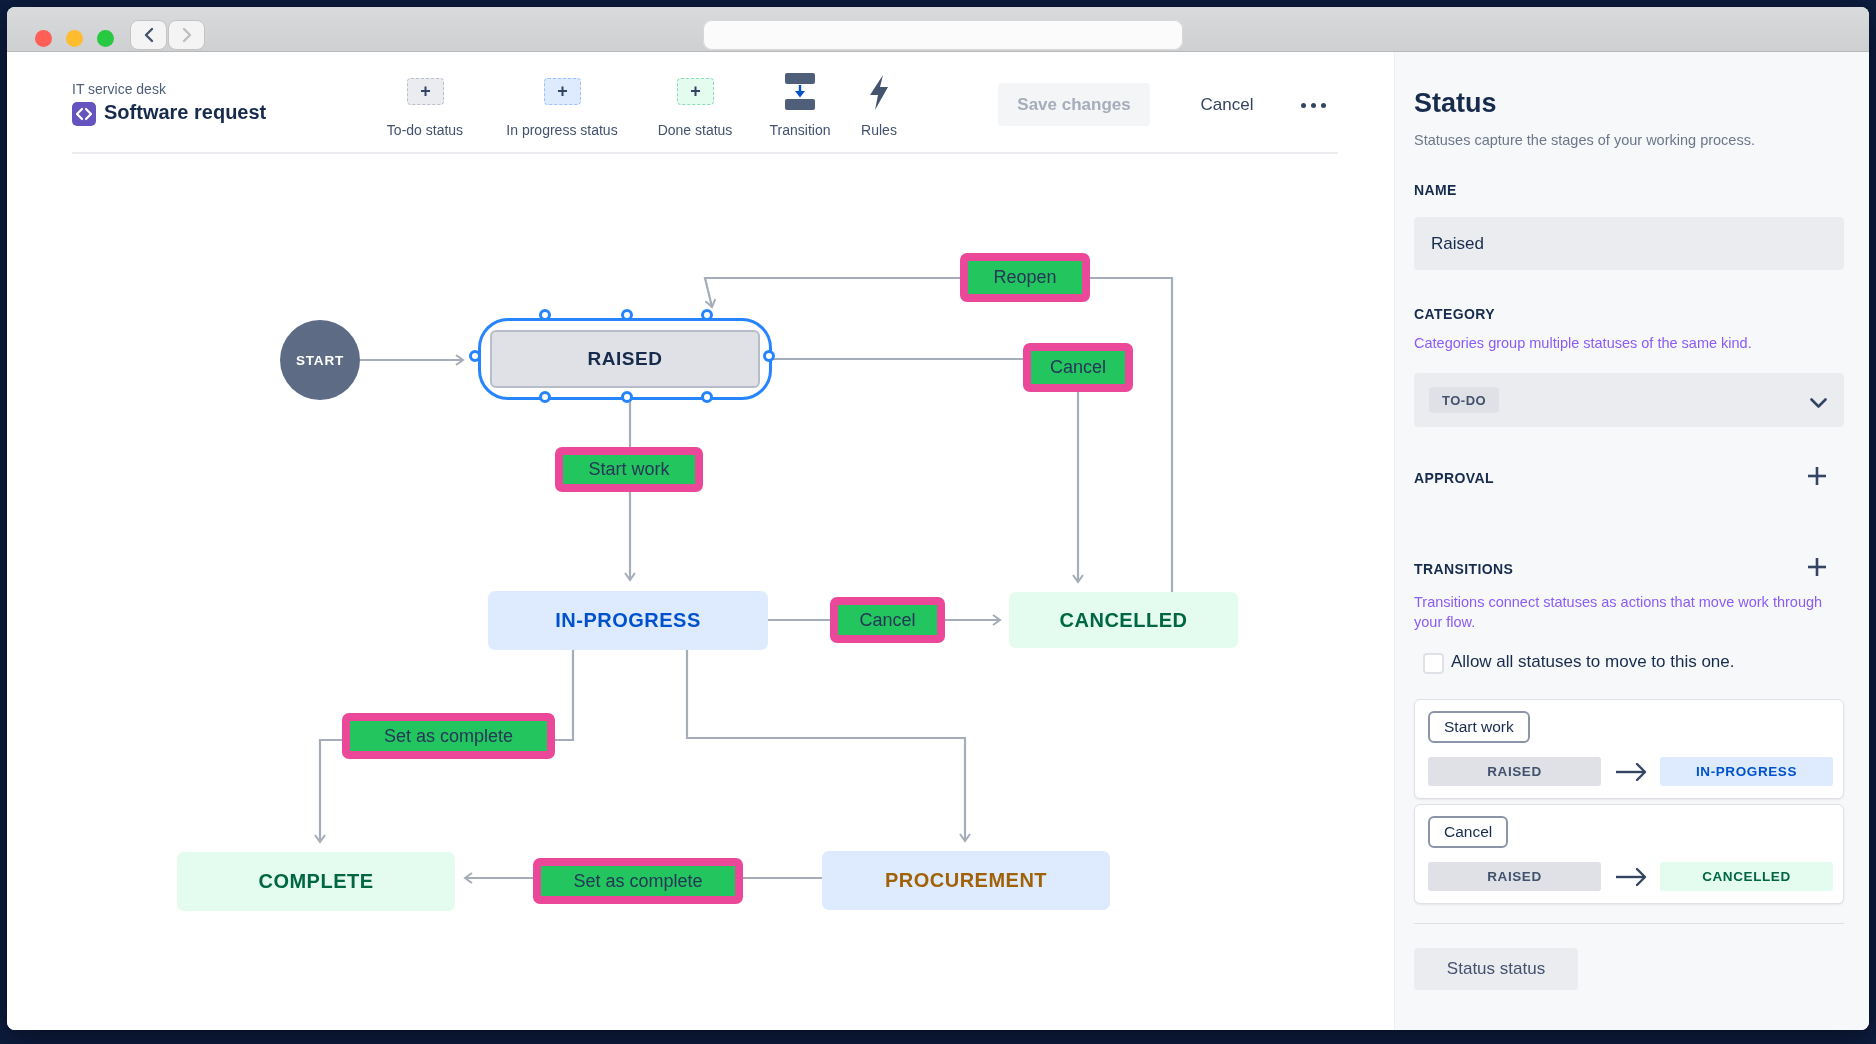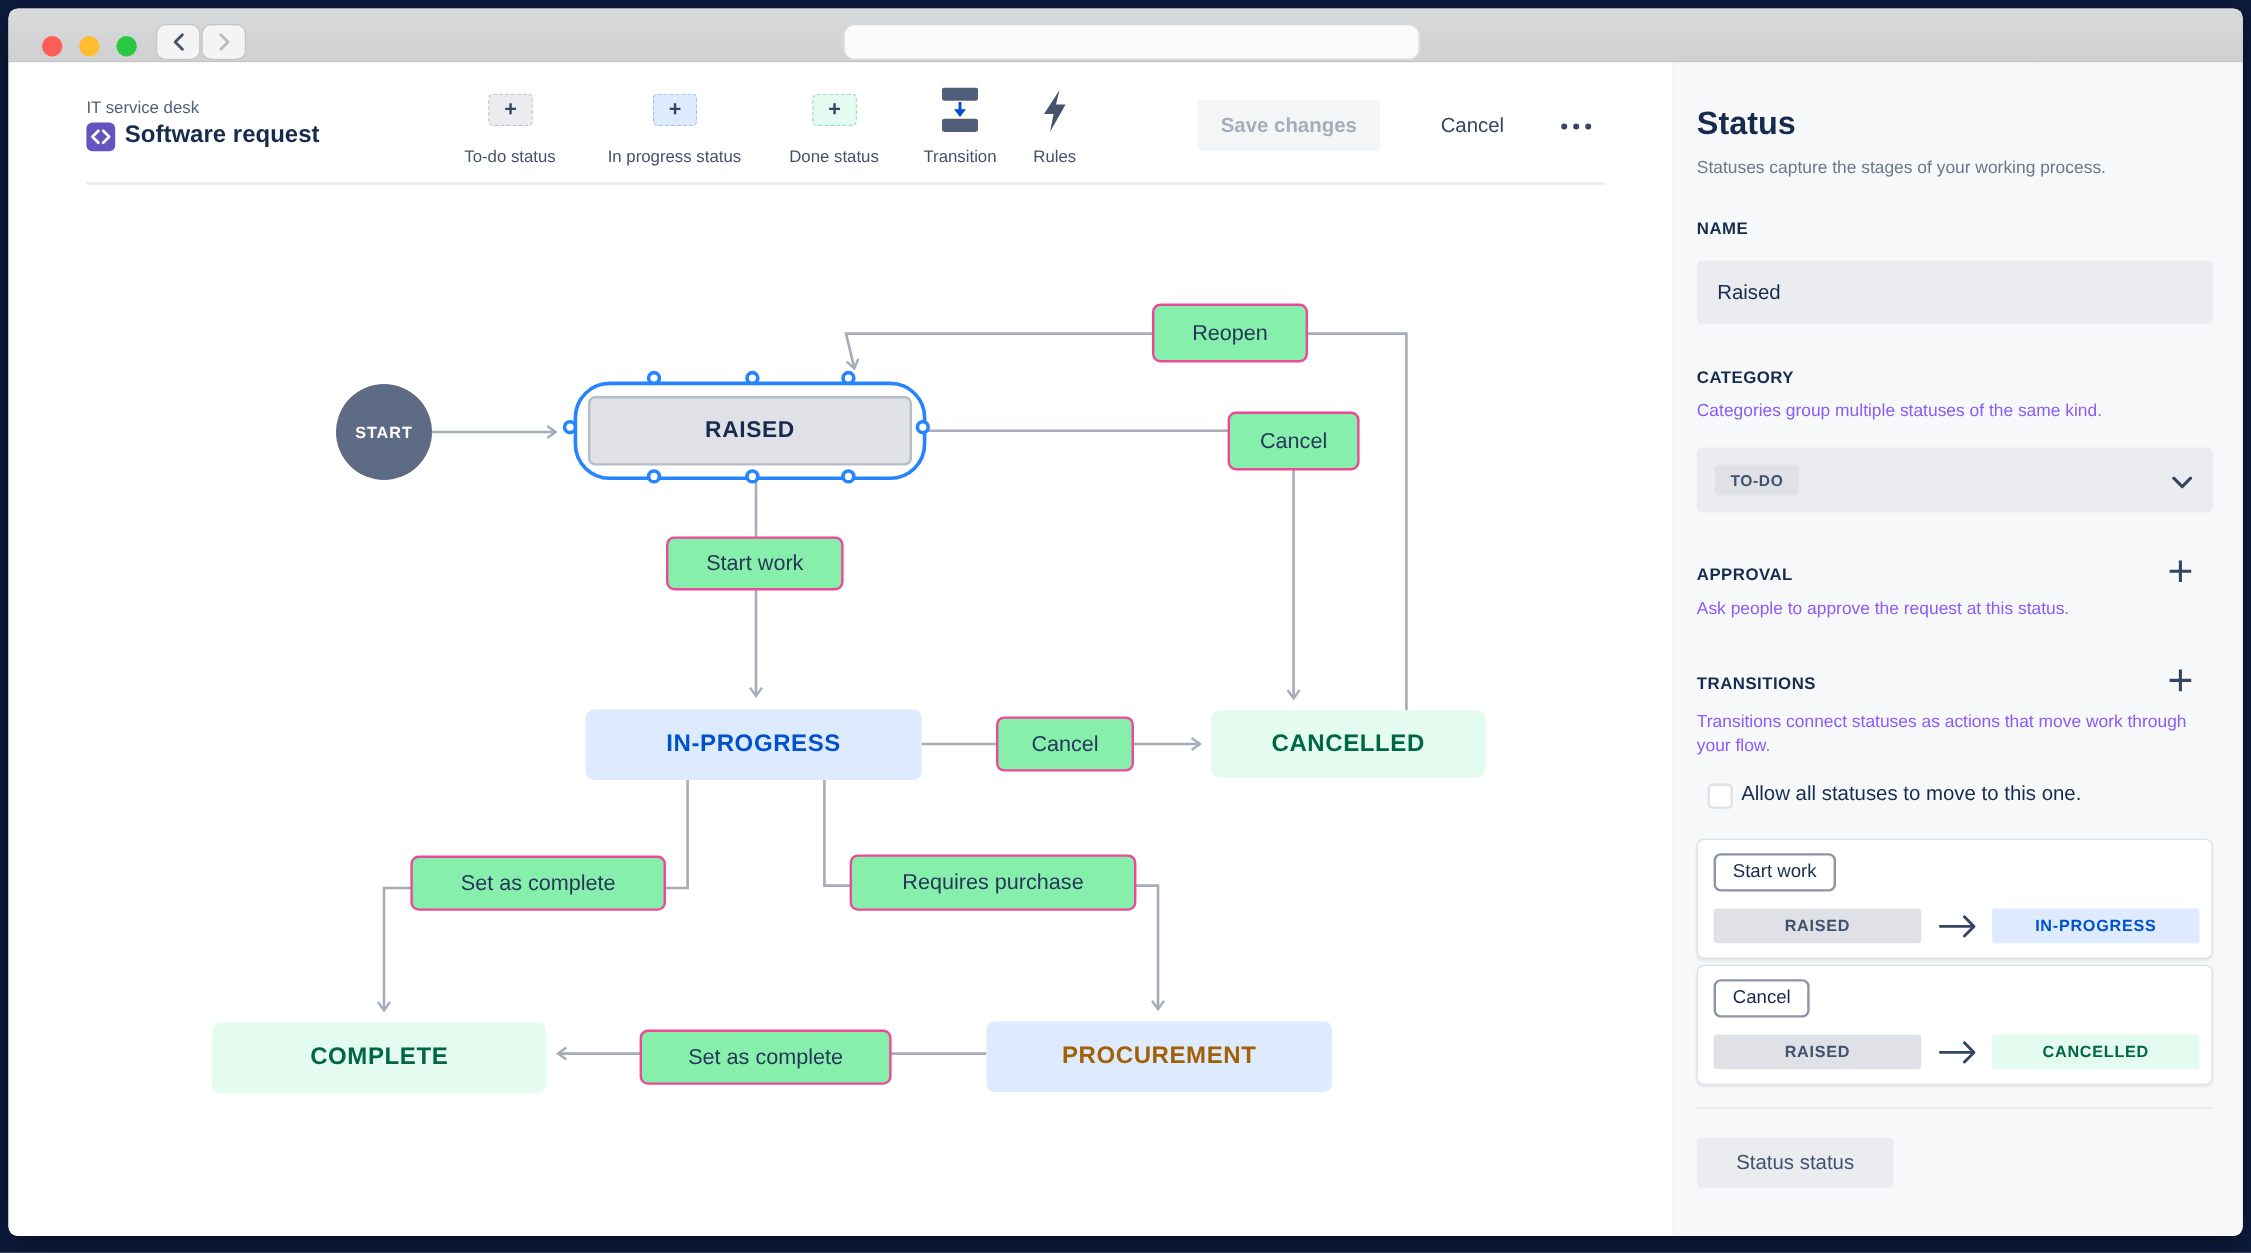--- a/index.html
+++ b/index.html
@@ -44,21 +44,21 @@
   .edges { position:absolute; left:0; top:0; }
   .start-circle { position:absolute; left:273px; top:268px; width:80px; height:80px; border-radius:50%; background:#5d6b85; display:flex; align-items:center; justify-content:center; font-size:13.5px; font-weight:700; letter-spacing:.8px; color:#fff; }
   .node { position:absolute; border-radius:7px; display:flex; align-items:center; justify-content:center; font-weight:700; letter-spacing:.5px; font-size:20px; }
   .node-raised { left:483px; top:278px; width:270px; height:58px; background:#dfe1e6; border:2px solid #b6bdc9; color:#172b4d; font-size:19px; border-radius:6px; }
   .node-inprogress { left:481px; top:539px; width:280px; height:59px; background:#deebff; color:#0052cc; }
   .node-cancelled { left:1002px; top:540px; width:229px; height:56px; background:#e3fcef; color:#006644; }
   .node-complete { left:170px; top:800px; width:278px; height:59px; background:#e3fcef; color:#006644; }
   .node-procurement { left:815px; top:799px; width:288px; height:59px; background:#deebff; color:#a16207; }
   .selection { position:absolute; left:471px; top:266px; width:294px; height:82px; border:3px solid #2684ff; border-radius:30px; }
   .handle { position:absolute; width:12px; height:12px; background:#fff; border:3px solid #2684ff; border-radius:50%; }
-  .edge-label { position:absolute; background:#86efac; border:2px solid #ec4899; border-radius:7px; display:flex; align-items:center; justify-content:center; font-size:18px; color:#253858; }
+  .edge-label { position:absolute; background:#22c55e; border:8px solid #ec4899; border-radius:7px; display:flex; align-items:center; justify-content:center; font-size:18px; color:#253858; }
   .lb-reopen { left:953px; top:201px; width:130px; height:49px; }
   .lb-cancel-top { left:1016px; top:291px; width:110px; height:49px; }
   .lb-startwork { left:548px; top:395px; width:148px; height:45px; }
   .lb-cancel-mid { left:823px; top:545px; width:115px; height:46px; }
   .lb-sac-left { left:335px; top:661px; width:213px; height:46px; }
   .lb-reqpurch { left:701px; top:660px; width:239px; height:47px; }
   .lb-sac-bottom { left:526px; top:806px; width:210px; height:46px; }
 
   
   .p-title { position:absolute; left:19px; top:36px; font-size:27px; font-weight:700; color:#172b4d; }
@@ -175,21 +175,20 @@
           <path d="M 680 598 V 686 H 958 V 789" marker-end="url(#arr)"></path>
           <path d="M 815 826 H 458" marker-end="url(#arr)"></path>
         </g>
       </svg>
 
       <div class="edge-label lb-reopen">Reopen</div>
       <div class="edge-label lb-cancel-top">Cancel</div>
       <div class="edge-label lb-startwork">Start work</div>
       <div class="edge-label lb-cancel-mid">Cancel</div>
       <div class="edge-label lb-sac-left">Set as complete</div>
-      <div class="edge-label lb-reqpurch">Requires purchase</div>
       <div class="edge-label lb-sac-bottom">Set as complete</div>
 
       <div class="start-circle">START</div>
       <div class="node node-raised">RAISED</div>
       <div class="node node-inprogress">IN-PROGRESS</div>
       <div class="node node-cancelled">CANCELLED</div>
       <div class="node node-complete">COMPLETE</div>
       <div class="node node-procurement">PROCUREMENT</div>
 
       <div class="selection"></div>
@@ -221,21 +220,20 @@
         </span>
       </div>
 
       <div class="p-section" style="top:418px;">APPROVAL</div>
       <button class="plusbtn" style="top:414px;">
         <svg width="20" height="20" viewBox="0 0 20 20">
             <line x1="10" y1="1" x2="10" y2="19" stroke="#344563" stroke-width="2.6"></line>
             <line x1="1" y1="10" x2="19" y2="10" stroke="#344563" stroke-width="2.6"></line>
           </svg>
       </button>
-      <div class="p-desc" style="top:446px;">Ask people to approve the request at this status.</div>
 
       <div class="p-section" style="top:509px;">TRANSITIONS</div>
       <button class="plusbtn" style="top:505px;">
         <svg width="20" height="20" viewBox="0 0 20 20">
             <line x1="10" y1="1" x2="10" y2="19" stroke="#344563" stroke-width="2.6"></line>
             <line x1="1" y1="10" x2="19" y2="10" stroke="#344563" stroke-width="2.6"></line>
           </svg>
       </button>
       <div class="p-desc" style="top:540px; width:432px;">Transitions connect statuses as actions that move work through your flow.</div>
 

